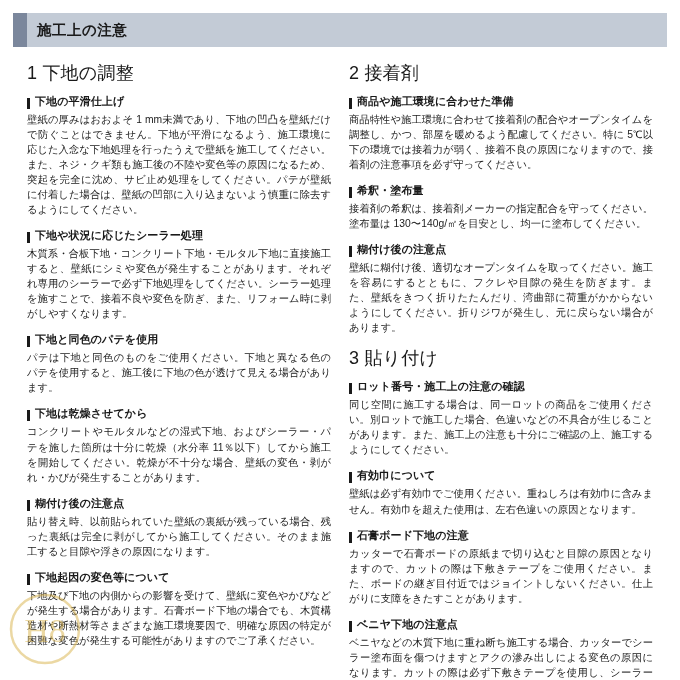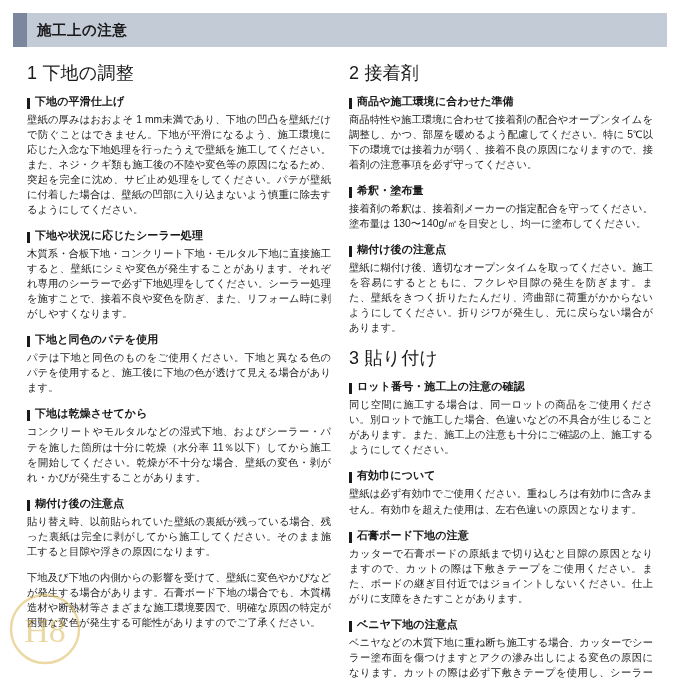--- a/index.html
+++ b/index.html
@@ -149,20 +149,24 @@
 
       <div class="sub-block">
         <div class="sub-title">
           <span class="bar"></span>
           <span>糊付け後の注意点</span>
         </div>
         <p class="body-text">貼り替え時、以前貼られていた壁紙の裏紙が残っている場合、残った裏紙は完全に剥がしてから施工してください。そのまま施工すると目隙や浮きの原因になります。</p>
       </div>
 
       <div class="sub-block">
+        <div class="sub-title">
+          <span class="bar"></span>
+          <span>下地起因の変色等について</span>
+        </div>
         <p class="body-text">下地及び下地の内側からの影響を受けて、壁紙に変色やかびなどが発生する場合があります。石膏ボード下地の場合でも、木質構造材や断熱材等さまざまな施工環境要因で、明確な原因の特定が困難な変色が発生する可能性がありますのでご了承ください。</p>
       </div>
     </div>
 
     <div class="col">
       <div class="sec-title">2 接着剤</div>
 
       <div class="sub-block">
         <div class="sub-title">
           <span class="bar"></span>

